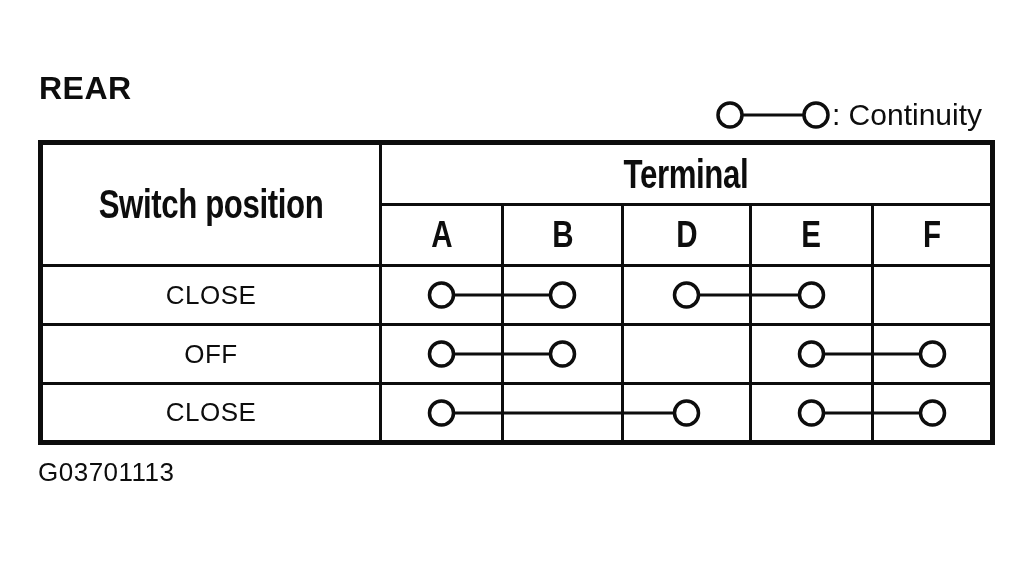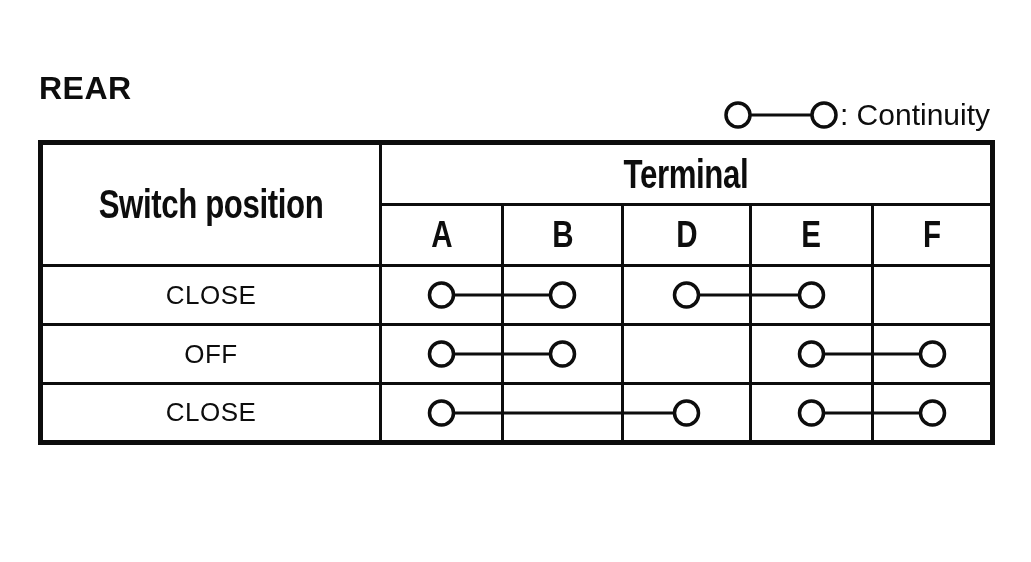--- a/index.html
+++ b/index.html
@@ -18,21 +18,21 @@
   .figure-title {
     position: absolute;
     left: 39px; top: 70px;
     font-size: 32px;
     font-weight: bold;
     letter-spacing: 0.5px;
     white-space: nowrap;
   }
   .legend {
     position: absolute;
-    top: 98px; right: 41px;
+    top: 98px; right: 49px;
     display: flex;
     align-items: flex-start;
   }
   .legend svg { display: block; }
   .legend-label {
     font-size: 30px;
     white-space: nowrap;
   }
   .table-wrap {
     position: absolute;
@@ -186,14 +186,15 @@
         <circle cx="894.5" cy="214" r="12" fill="#ffffff" stroke="#0d0d0d" stroke-width="3.5"></circle>
         <line x1="403.5" y1="273" x2="648.5" y2="273" stroke="#0d0d0d" stroke-width="3"></line>
         <circle cx="403.5" cy="273" r="12" fill="#ffffff" stroke="#0d0d0d" stroke-width="3.5"></circle>
         <circle cx="648.5" cy="273" r="12" fill="#ffffff" stroke="#0d0d0d" stroke-width="3.5"></circle>
         <line x1="773.5" y1="273" x2="894.5" y2="273" stroke="#0d0d0d" stroke-width="3"></line>
         <circle cx="773.5" cy="273" r="12" fill="#ffffff" stroke="#0d0d0d" stroke-width="3.5"></circle>
         <circle cx="894.5" cy="273" r="12" fill="#ffffff" stroke="#0d0d0d" stroke-width="3.5"></circle>
       </svg>
   </div>
 
+  <div class="figure-id">G03701113</div>
 
 </div>
 
 </body></html>

